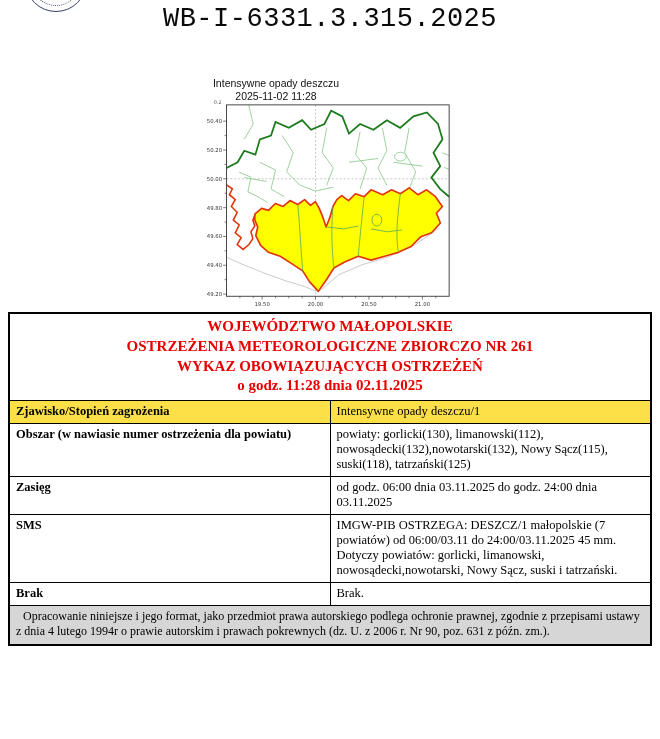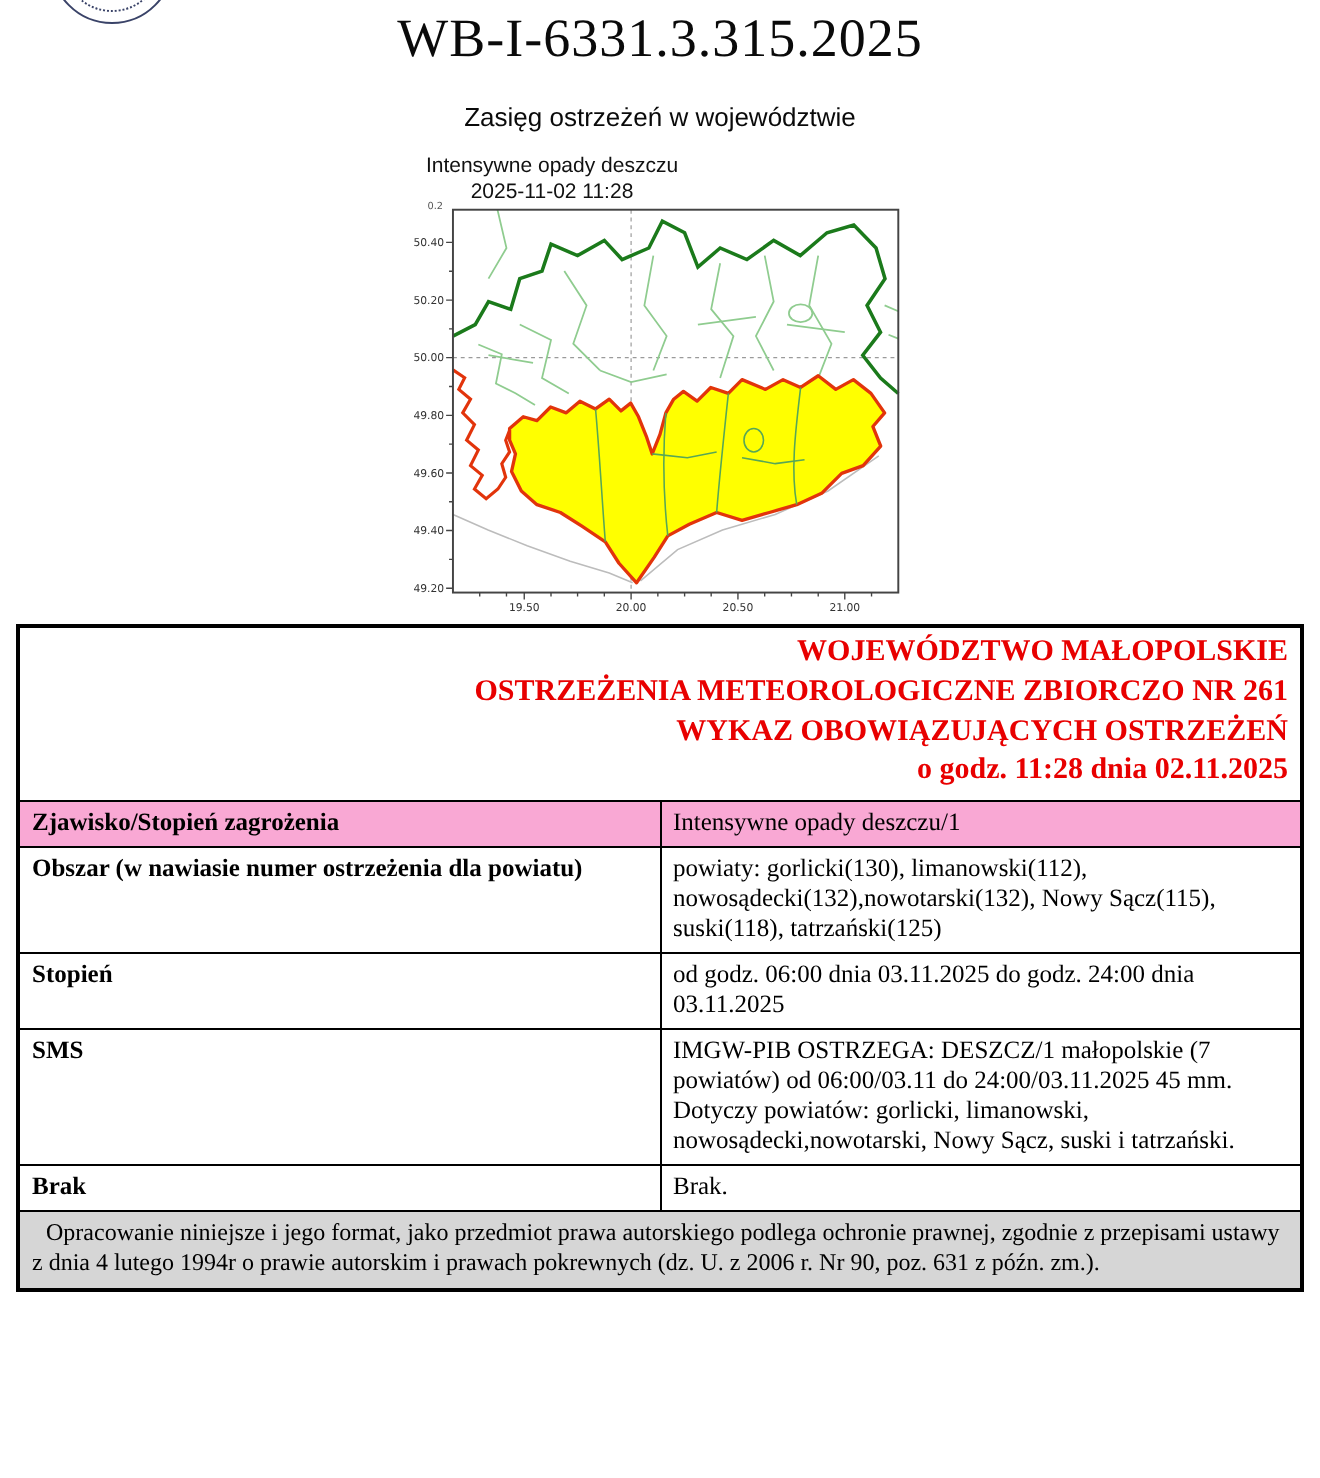--- a/index.html
+++ b/index.html
@@ -5,53 +5,52 @@
   html,body{margin:0;padding:0;background:#fff;}
   .page{position:relative;width:660px;height:739px;background:#fff;overflow:hidden;
         font-family:"Liberation Serif",serif;color:#000;}
 
   
   .seal{position:absolute;top:-50px;left:25px;width:60px;height:60px;border-radius:50%;
         border:1.6px solid #3a4368;}
   .seal-inner{position:absolute;inset:5px;border-radius:50%;border:1px dotted #3a4368;}
 
   .doc-title{position:absolute;top:4px;left:0;width:660px;text-align:center;
-             font-family:Liberation Serif, serif;font-size:27px;font-weight:400;
+             font-family:Liberation Mono, monospace;font-size:27px;font-weight:400;
              letter-spacing:.5px;color:#0a0a0a;}
   .doc-subtitle{position:absolute;top:51px;left:0;width:660px;text-align:center;
                 font-family:"Liberation Sans",sans-serif;font-size:13px;color:#0a0a0a;}
   .map-caption{position:absolute;top:77px;left:0;width:552px;text-align:center;
                font-family:"Liberation Sans",sans-serif;font-size:10.5px;line-height:1.25;color:#111;}
 
   .map-wrap{position:absolute;top:99px;left:0;width:660px;display:flex;justify-content:center;}
   .map-wrap svg{display:block;}
   .tick-label{font-family:"DejaVu Sans",sans-serif;font-size:5.5px;fill:#333;}
   .corner-label{font-family:"DejaVu Sans",sans-serif;font-size:5px;fill:#555;}
 
   table.warn{position:absolute;top:312px;left:8px;width:644px;border-collapse:collapse;
              border:2px solid #000;font-size:12.5px;line-height:1.2;table-layout:fixed;}
   table.warn td{border:1px solid #000;padding:3px 6px 4px 6px;vertical-align:top;}
-  td.head-cell{text-align:right;padding:5px 4px 6px 4px;margin-left:16px;}
+  td.head-cell{text-align:center;padding:5px 4px 6px 4px;margin-left:16px;}
   .head-line{color:#e80000;font-weight:bold;font-size:15px;line-height:1.32;}
   td.lbl{width:168px;font-weight:bold;}
-  tr.hl td{background:#f9a8d4;}
+  tr.hl td{background:#fde047;}
   td.footer-cell{background:#d6d6d6;font-size:12px;line-height:1.27;padding:4px 6px 5px 6px;}
   td.footer-cell p{margin:0;text-indent:7px;}
 </style>
 </head>
 <body>
 
 <div class="page">
 
   <div class="seal">
     <div class="seal-inner"></div>
   </div>
 
   <div class="doc-title">WB-I-6331.3.315.2025</div>
-  <div class="doc-subtitle">Zasięg ostrzeżeń w województwie</div>
 
   <div class="map-caption">
     <div>Intensywne opady deszczu</div>
     <div>2025-11-02 11:28</div>
   </div>
 
   <div class="map-wrap">
     <svg width="252" height="209" viewBox="0 0 252 214">
 
       <g stroke="#9a9a9a" stroke-width="0.6" stroke-dasharray="2,2" fill="none">
@@ -136,21 +135,21 @@
       </tr>
       <tr class="hl">
         <td class="lbl">Zjawisko/Stopień zagrożenia</td>
         <td>Intensywne opady deszczu/1</td>
       </tr>
       <tr>
         <td class="lbl">Obszar (w nawiasie numer ostrzeżenia dla powiatu)</td>
         <td>powiaty: gorlicki(130), limanowski(112), nowosądecki(132),nowotarski(132), Nowy Sącz(115), suski(118), tatrzański(125)</td>
       </tr>
       <tr>
-        <td class="lbl">Stopień</td>
+        <td class="lbl">Zasięg</td>
         <td>od godz. 06:00 dnia 03.11.2025 do godz. 24:00 dnia 03.11.2025</td>
       </tr>
       <tr>
         <td class="lbl">SMS</td>
         <td>IMGW-PIB OSTRZEGA: DESZCZ/1 małopolskie (7 powiatów) od 06:00/03.11 do 24:00/03.11.2025 45 mm. Dotyczy powiatów: gorlicki, limanowski, nowosądecki,nowotarski, Nowy Sącz, suski i tatrzański.</td>
       </tr>
       <tr>
         <td class="lbl">Brak</td>
         <td>Brak.</td>
       </tr>

